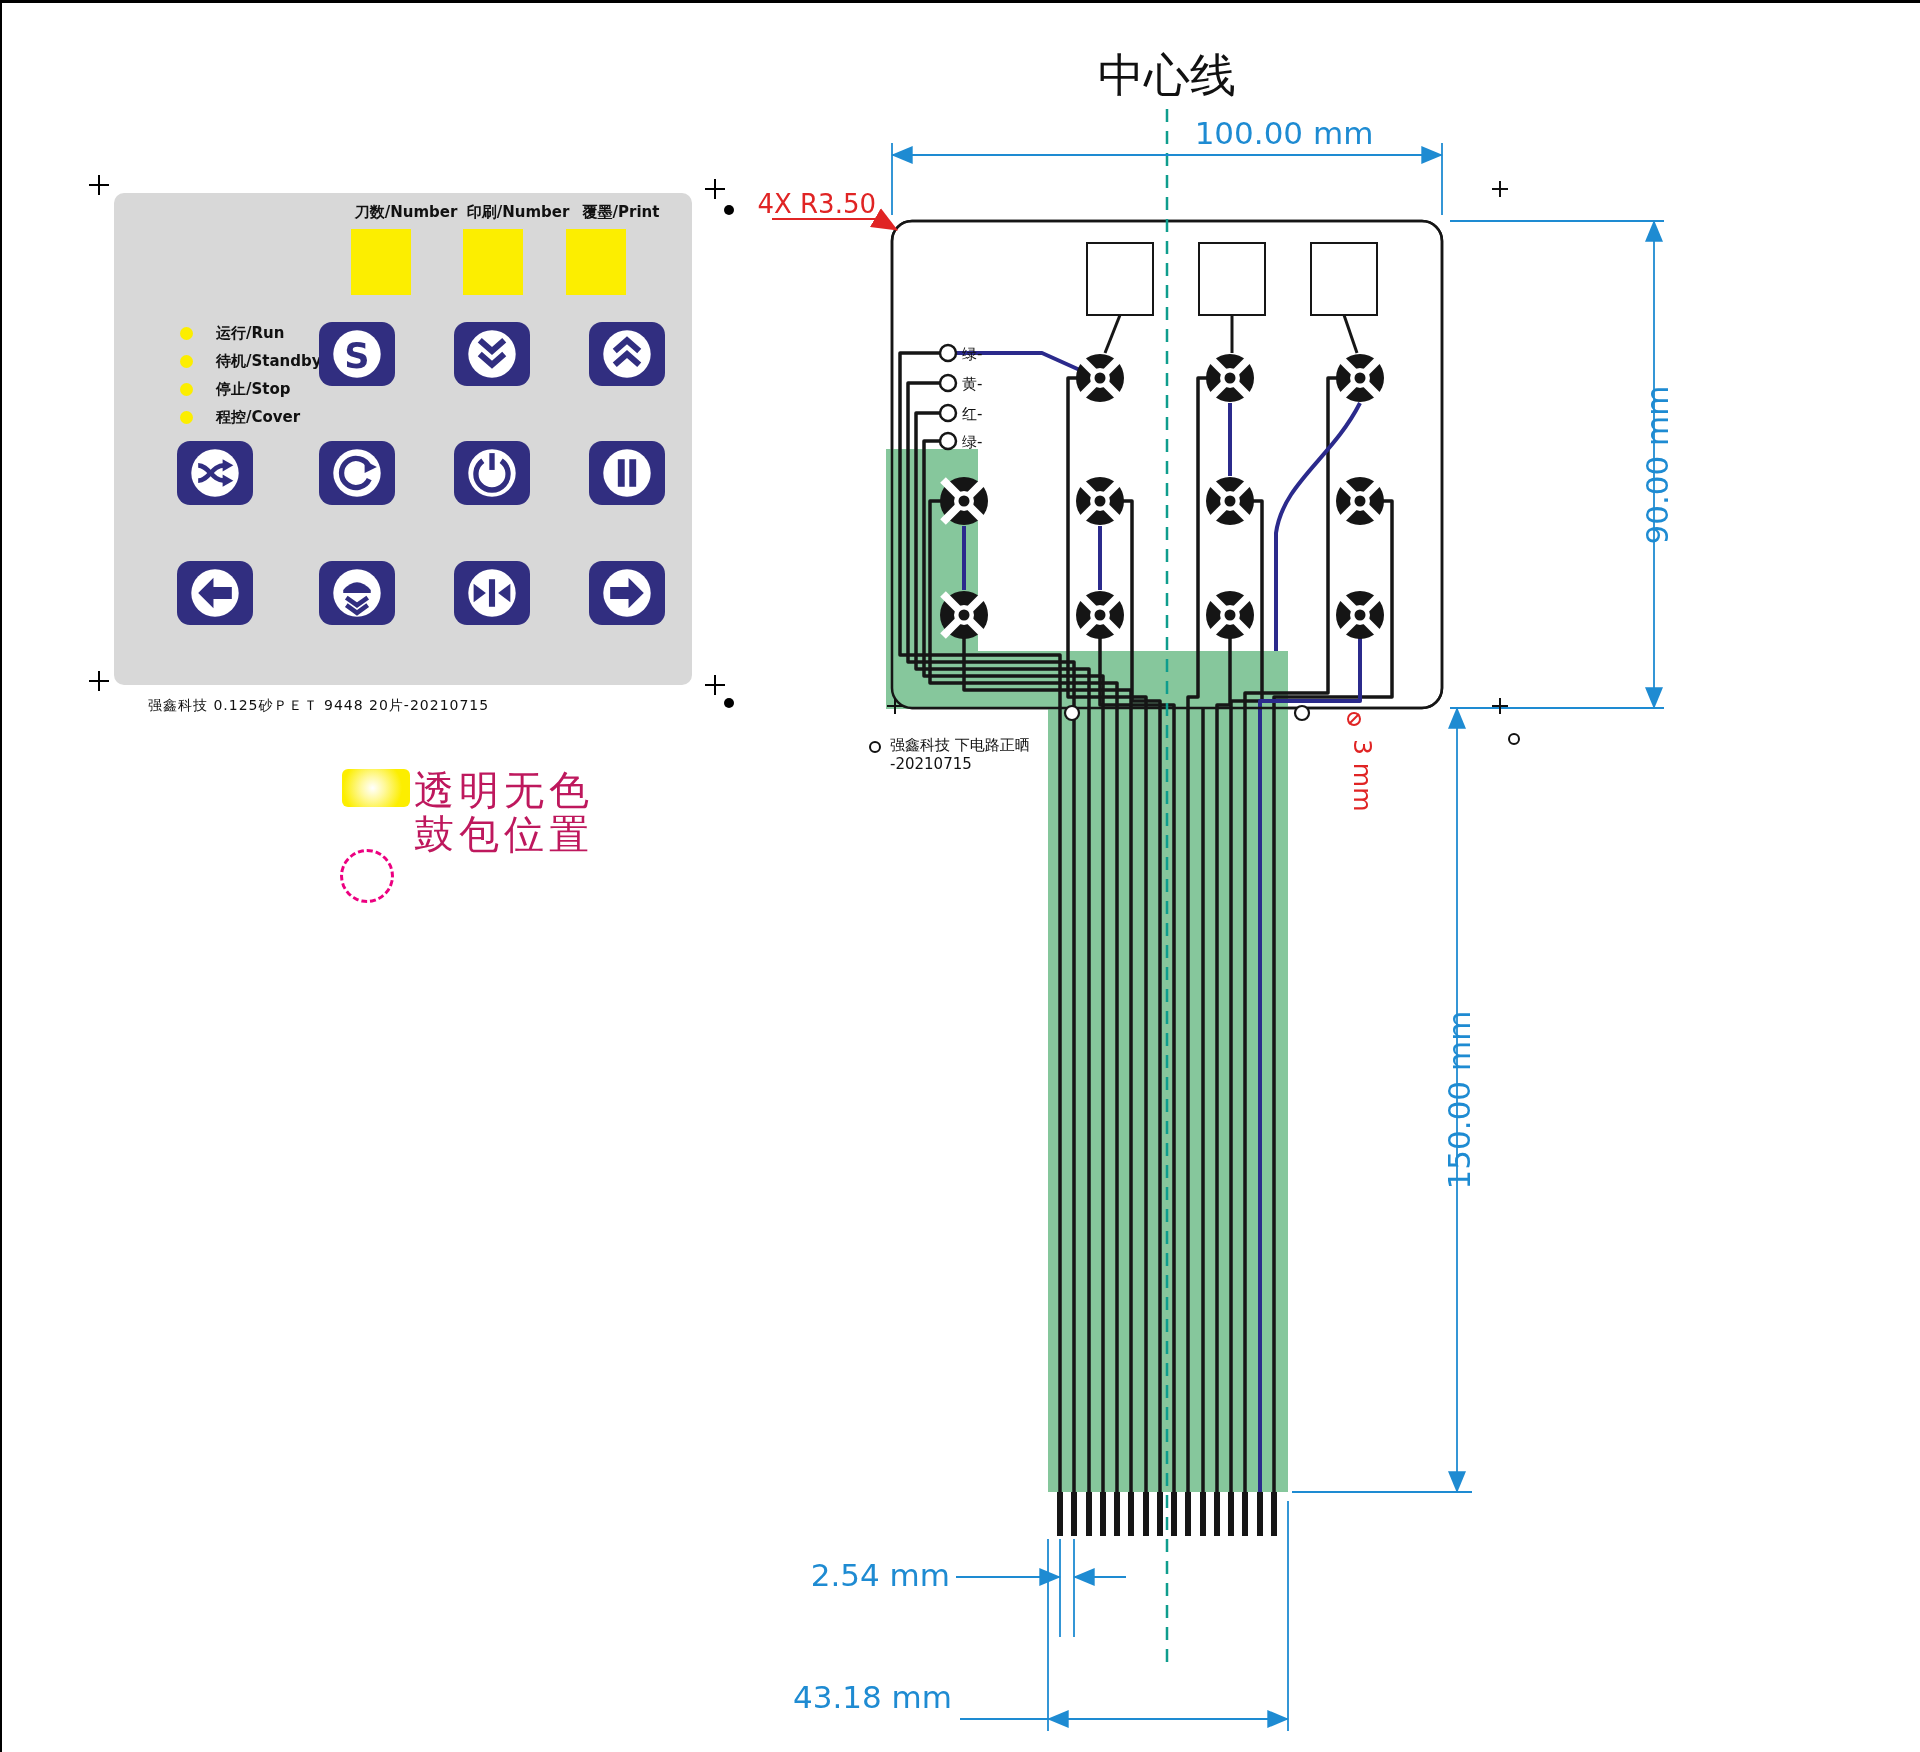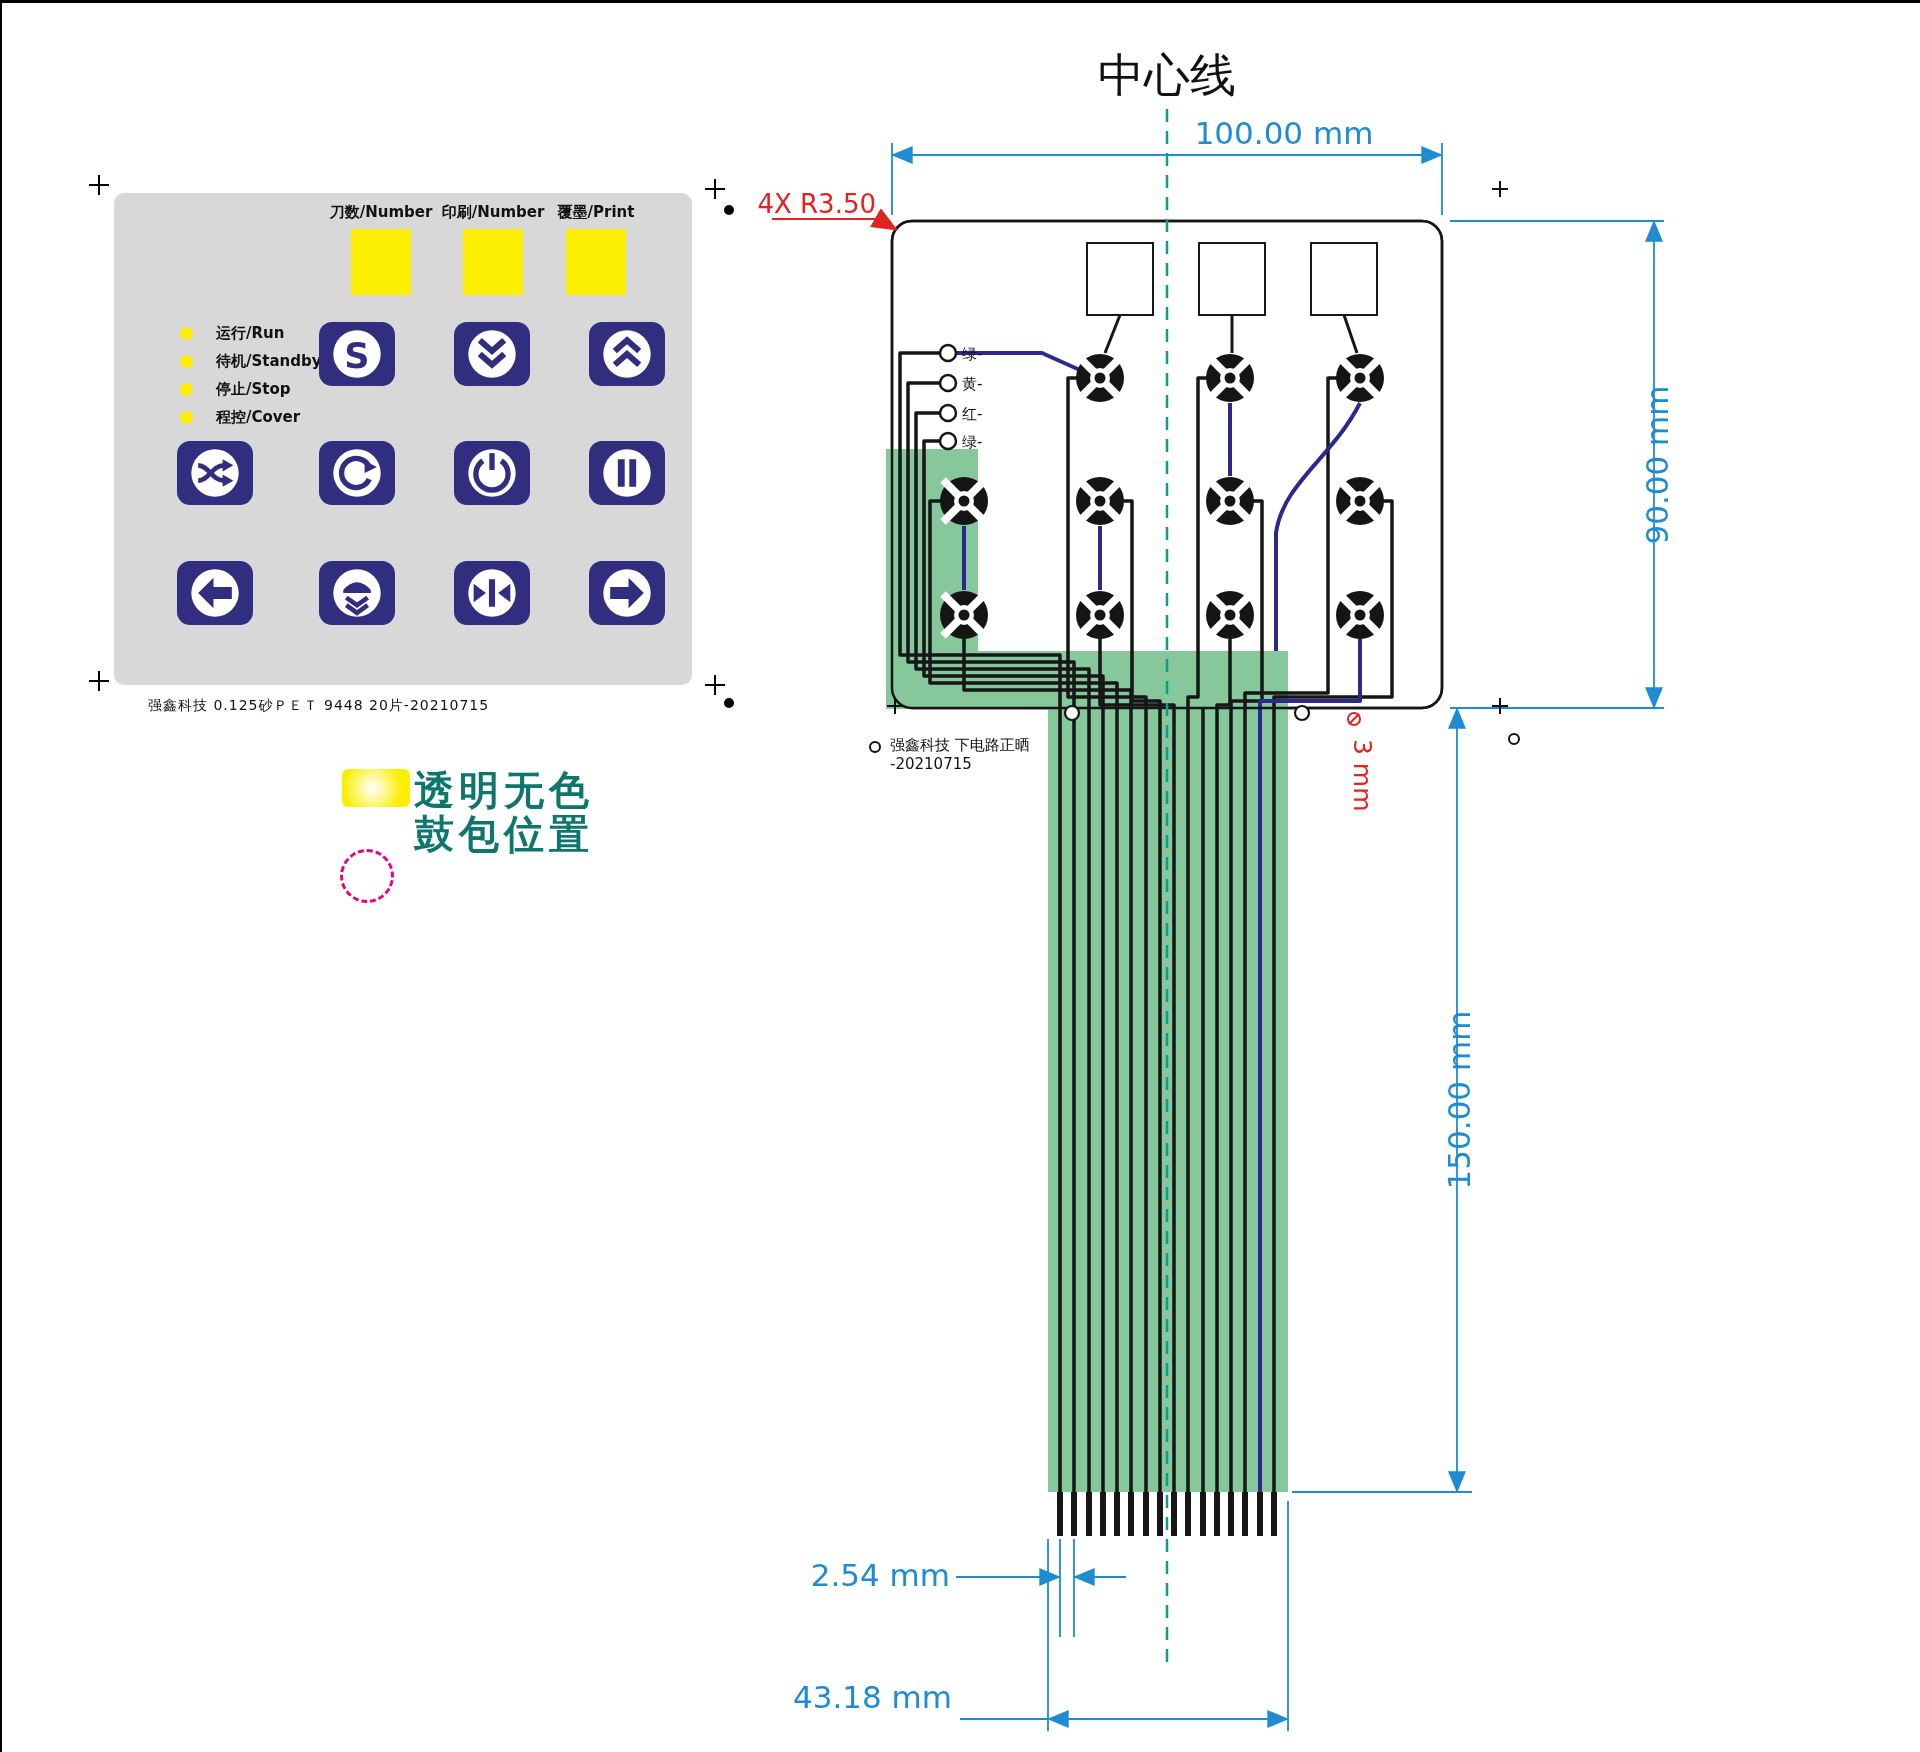--- a/index.html
+++ b/index.html
@@ -1,36 +1,36 @@
 <!DOCTYPE html>
 <html><head>
 <meta charset="utf-8">
 <style>
   html,body{margin:0;padding:0;background:#fff;}
   .canvas{position:relative;width:1920px;height:1752px;background:#ffffff;overflow:hidden;
           font-family:"DejaVu Sans", sans-serif;border-top:3px solid #000;border-left:2px solid #000;border-bottom:2px solid #000;}
   
   .panel{position:absolute;left:112px;top:190px;width:578px;height:492px;background:#d8d8d8;border-radius:10px;}
-  .win-label{position:absolute;top:10px;transform:translateX(-50%);font-size:15px;font-weight:bold;color:#111;white-space:nowrap;}
+  .win-label{position:absolute;top:10px;transform:translateX(-50%);font-size:15px;font-weight:bold;color:#111;white-space:nowrap;margin-left:25px;}
   .window{position:absolute;top:36px;width:60px;height:66px;background:#fcee00;transform:translateX(-50%);}
   .led{position:absolute;left:66px;display:flex;align-items:center;gap:23px;}
   .led .dot{width:13px;height:13px;border-radius:50%;background:#fcee00;}
   .led .lbl{font-size:15px;font-weight:bold;color:#111;white-space:nowrap;}
   .btn{position:absolute;width:76px;height:64px;background:#312e80;border-radius:13px;
        display:flex;align-items:center;justify-content:center;}
   .btn svg{display:block;}
   .panel-note{position:absolute;left:126px;top:694px;font-size:14px;font-weight:normal;color:#111;letter-spacing:1px;white-space:nowrap;margin-left:20px;}
   .plus{position:absolute;width:20px;height:20px;}
   .plus::before{content:"";position:absolute;left:0;right:0;top:9px;height:2px;background:#000;}
   .plus::after{content:"";position:absolute;top:0;bottom:0;left:9px;width:2px;background:#000;}
   .regdot{position:absolute;width:10px;height:10px;border-radius:50%;background:#000;}
   
   .legend-swatch{position:absolute;left:340px;top:766px;width:68px;height:38px;border-radius:6px;
      background:radial-gradient(circle at 45% 50%, #ffffff 0%, #fff9a0 28%, #fcee00 70%);}
-  .legend-text{position:absolute;left:412px;font-size:40px;font-weight:bold;color:#0f766e;letter-spacing:5px;white-space:nowrap;}
+  .legend-text{position:absolute;left:412px;font-size:40px;font-weight:normal;color:#be185d;letter-spacing:5px;white-space:nowrap;}
   .legend-circle{position:absolute;left:338px;top:846px;width:48px;height:48px;border:3px dashed #ec0080;border-radius:50%;}
   
   .diagram{position:absolute;left:0;top:0;}
   .dimtext{fill:#1e8bd2;font-size:31px;}
   .smalltext{fill:#111;font-size:15px;}
 </style>
 </head>
 <body>
 
 <div class="canvas">

